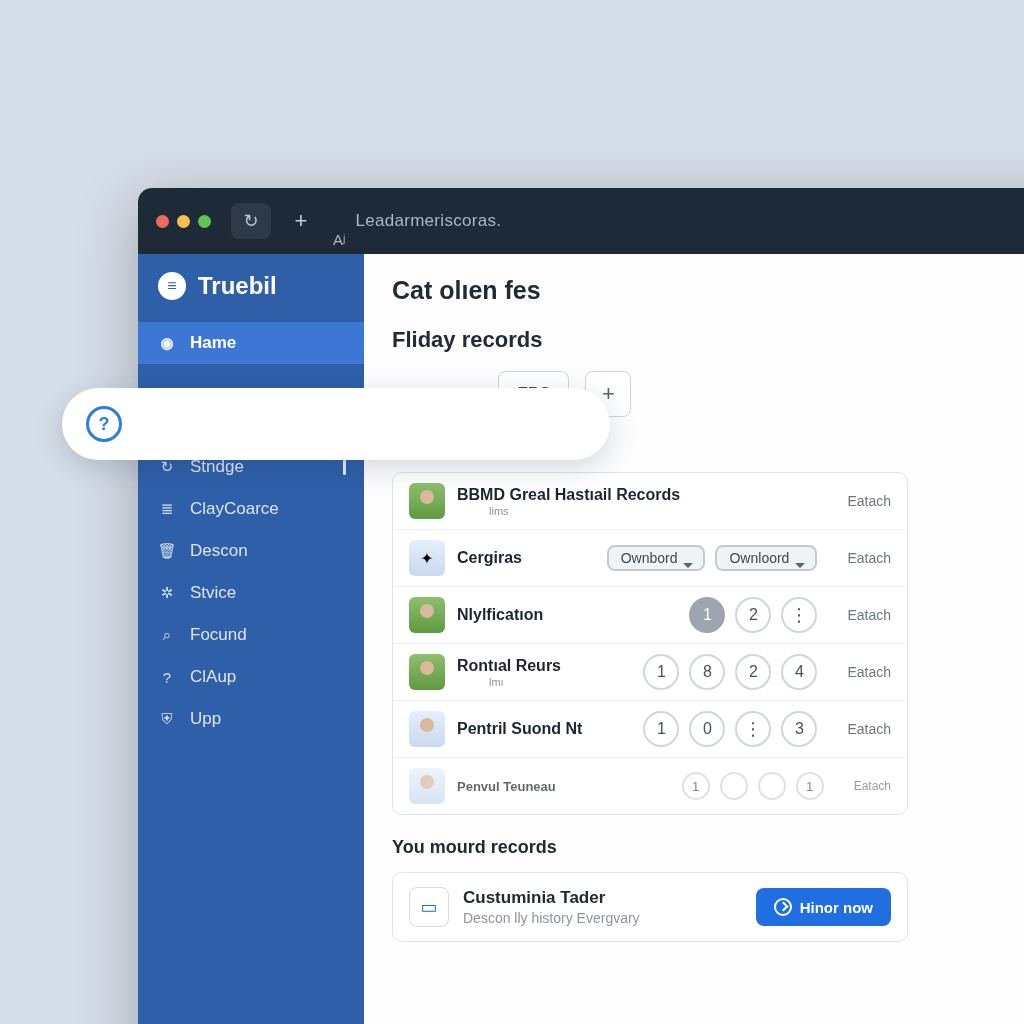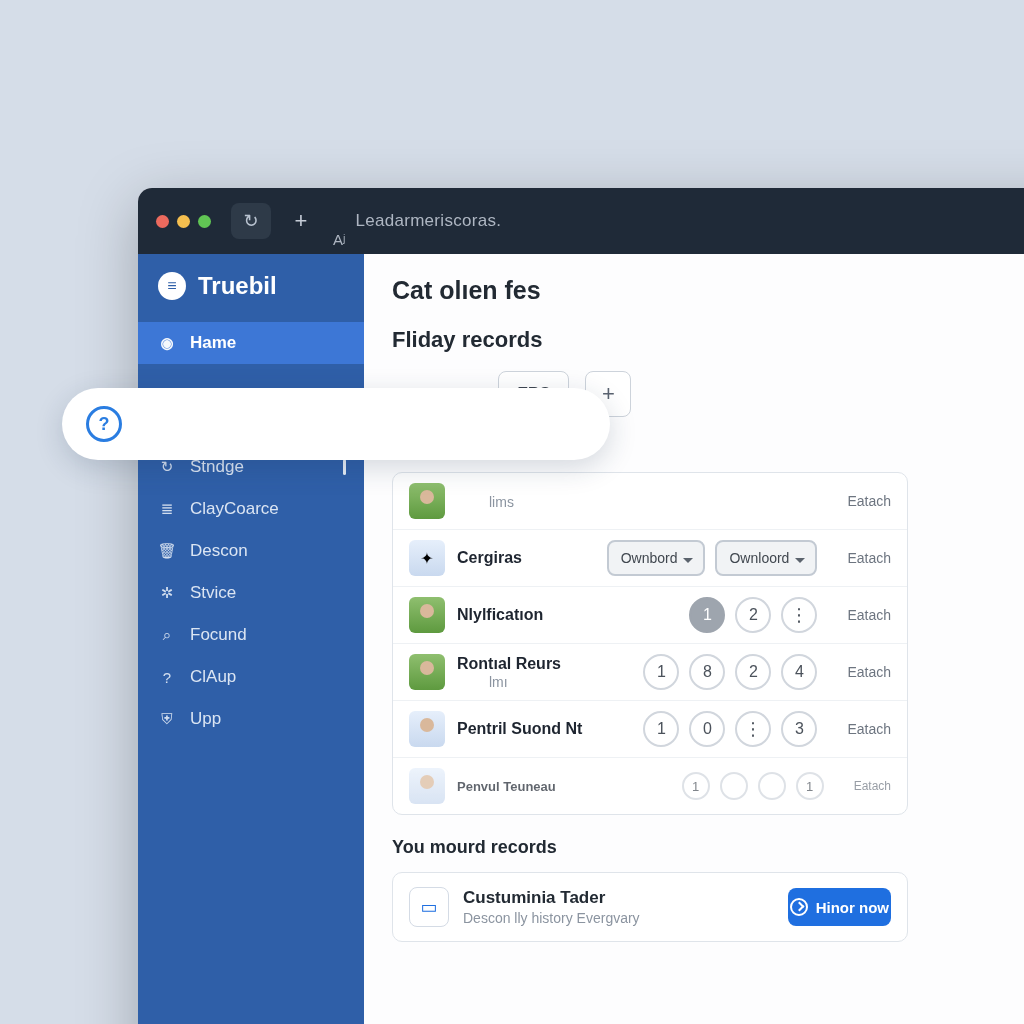--- a/index.html
+++ b/index.html
@@ -105,24 +105,24 @@
   .row:last-child{border-bottom:none;}
   .avatar{
     width:36px;height:36px;border-radius:6px;background:#e8edf3;
     display:flex;align-items:center;justify-content:center;flex-shrink:0;overflow:hidden;
   }
   .avatar.green{background:linear-gradient(#8fbf6f,#5e9a3f);}
   .avatar.blue{background:linear-gradient(#e6effb,#c9d9ef);}
   .avatar .head{width:14px;height:14px;border-radius:50%;background:#d9b89b;margin-top:-8px;}
   .name-col{flex:1;min-width:0;}
   .r-title{font-size:16px;font-weight:700;color:#1e2530;}
-  .r-sub{font-size:14px;color:#8b94a0;margin-top:1px;padding-left:32px;}
+  .r-sub{font-size:11px;color:#8b94a0;margin-top:1px;padding-left:32px;}
   .selects{display:flex;gap:10px;}
   .sel{
-    height:36px;border:2px solid #c3cad3;border-radius:8px;background:#f1f3f5;
+    height:26px;border:2px solid #c3cad3;border-radius:8px;background:#f1f3f5;
     padding:0 26px 0 12px;font-size:14px;color:#40474f;display:flex;align-items:center;position:relative;
   }
   .sel::after{content:"";position:absolute;right:10px;top:16px;border:5px solid transparent;border-top-color:#5b636d;}
   .nums{display:flex;gap:10px;}
   .pill{
     width:36px;height:36px;border-radius:50%;border:2px solid #d1d6dd;background:#fff;
     display:flex;align-items:center;justify-content:center;font-size:16px;color:#4b525b;
   }
   .pill.active{background:#9ea5ae;color:#fff;border-color:#9ea5ae;}
   .pill.dots{font-size:18px;letter-spacing:1px;}
@@ -132,21 +132,21 @@
     margin-top:14px;width:516px;border:1px solid #dfe4ea;border-radius:10px;background:#fff;
     padding:14px 16px;display:flex;align-items:center;gap:14px;
   }
   .doc-ico{
     width:40px;height:40px;border-radius:8px;border:1px solid #d4dbe5;display:flex;align-items:center;justify-content:center;color:#1f6fe0;font-size:18px;
   }
   .you-title{font-weight:700;color:#222a33;font-size:17px;}
   .you-sub{font-size:14px;color:#8b94a0;margin-top:2px;}
   .cta{
     margin-left:auto;background:#1f6fe0;color:#fff;border:none;border-radius:8px;
-    padding:10px 2px;font-size:15px;font-weight:700;display:flex;align-items:center;gap:8px;cursor:pointer;
+    padding:10px 18px;font-size:15px;font-weight:700;display:flex;align-items:center;gap:8px;cursor:pointer;
   }
   .cta-ico{width:18px;height:18px;border:2px solid #fff;border-radius:50%;position:relative;}
   .cta-ico::after{content:"";position:absolute;left:4px;top:3px;width:5px;height:5px;border-right:2px solid #fff;border-bottom:2px solid #fff;transform:rotate(-45deg);}
   
   .hintbar{
     position:absolute;left:62px;top:388px;width:548px;height:72px;
     background:#fff;border-radius:36px;box-shadow:0 8px 28px rgba(30,50,80,.18);
     display:flex;align-items:center;gap:18px;padding:0 24px;z-index:10;
   }
   .hint-ico{
@@ -230,20 +230,21 @@
 
     <div class="section-sub">Dound Setting</div>
 
     <div class="card">
 
       <div class="row">
         <div class="avatar green">
             <div class="head"></div>
           </div>
         <div class="name-col">
+          <div class="r-title">BBMD Greal Hastıail Records</div>
           <div class="r-sub">lims</div>
         </div>
         <div class="row-action">Eatach</div>
       </div>
 
       <div class="row">
         <div class="avatar blue">✦</div>
         <div class="name-col">
           <div class="r-title">Cergiras</div>
         </div>

